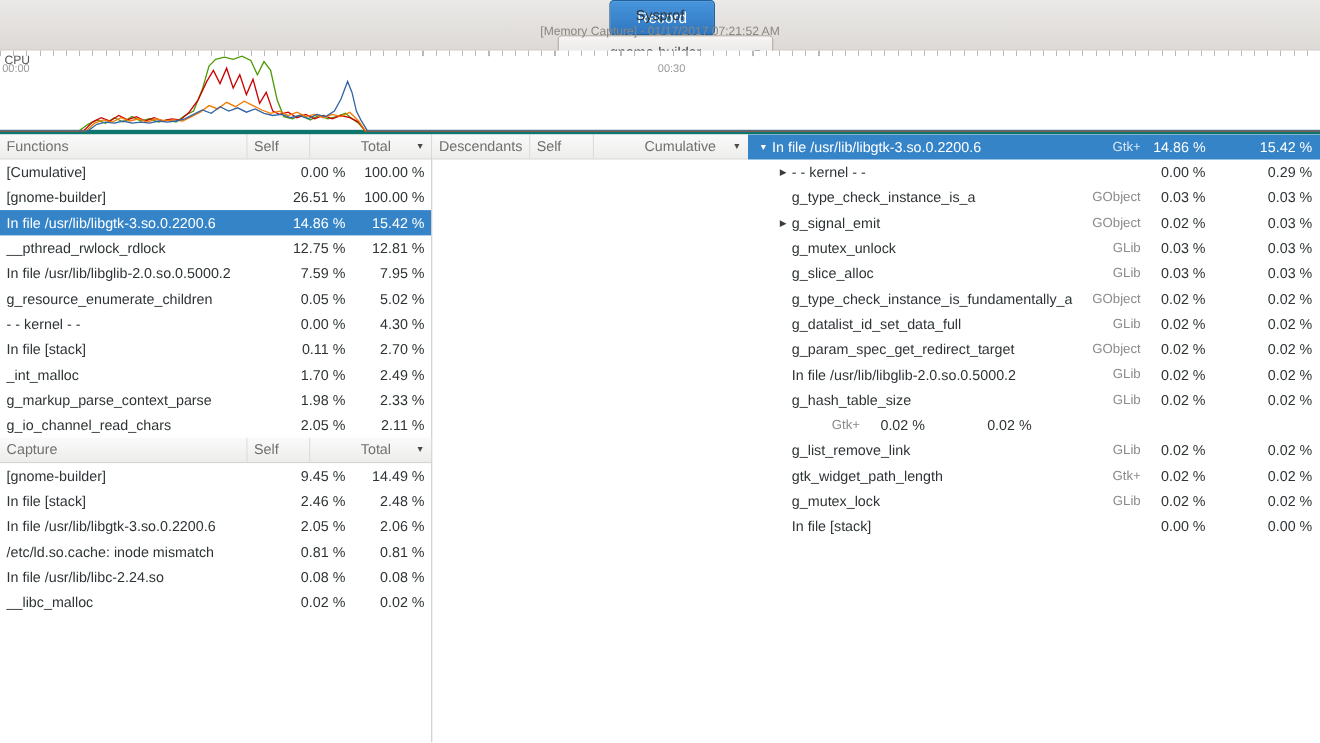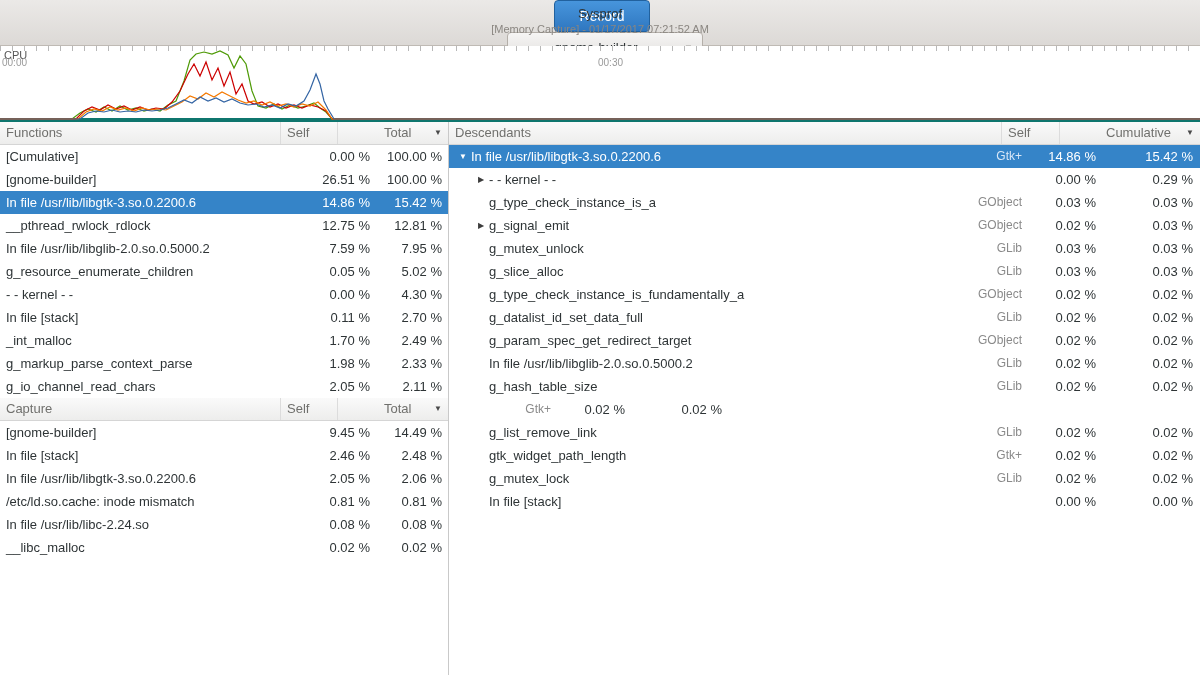--- a/index.html
+++ b/index.html
@@ -59,21 +59,21 @@
   }
   .graph-label { position:absolute; top:3px; left:4px; font-size:11px; color:#555; }
   .time-label { position:absolute; top:11px; font-size:10px; color:#9a9a9a; }
   .t-start { left:2px; }
   .t-mid { left:598px; }
   .graph svg { position:absolute; left:0; top:0; width:1200px; height:76px; }
 
   
   .main { display:flex; height:553px; }
   .left-pane { width:449px; border-right:1px solid #c9c9c9; display:flex; flex-direction:column; }
-  .right-pane { flex:1; display:flex; flex-direction:column; }
+  .right-pane { flex:1; display:flex; flex-direction:row; }
 
   .thead { display:flex; height:23px; background:linear-gradient(to bottom,#fafafa,#ededec);
     border-bottom:1px solid #d5d5d5; font-size:13px; color:#70706d; }
   .th { line-height:22px; padding:0 6px; border-right:1px solid #dcdcdc; overflow:hidden; white-space:nowrap; cursor:pointer; }
   .th:last-child { border-right:none; }
   .th-name { flex:1; }
   .th-self { width:57px; }
   .th-total { width:70px; display:flex; justify-content:space-between; align-items:center;margin-left:40px; }
   .right-pane .th-self { width:58px; }
   .right-pane .th-total { width:100px; }
@@ -89,21 +89,21 @@
   .right-pane .trow .self { width:58px; padding-right:4px; }
   .right-pane .trow .total { width:100px; padding-right:7px; }
   .trow.selected { background:#3584c8; color:#ffffff; }
 
   
   .indent { display:inline-block; height:100%; }
   .expander { display:inline-block; width:16px; text-align:center; font-size:8px; color:#3c3c3c; }
   .trow.selected .expander { color:#ffffff; }
   .right-pane .trow .name { padding-left:0; }
   .right-pane .trow { padding-left:6px; }
-  .category { width:62px; text-align:right; font-size:12px; color:#8a8a8a; margin-right:20px; }
+  .category { width:62px; text-align:right; font-size:12px; color:#8a8a8a; margin-right:5px; }
   .trow.selected .category { color:#d8e7f7; }
 </style>
 </head>
 <body>
 
 <div class="headerbar">
   <div class="btn-record">Record</div>
   <div class="combo">
     <span>gnome-builder</span>
     <span class="arrow">▼</span>

